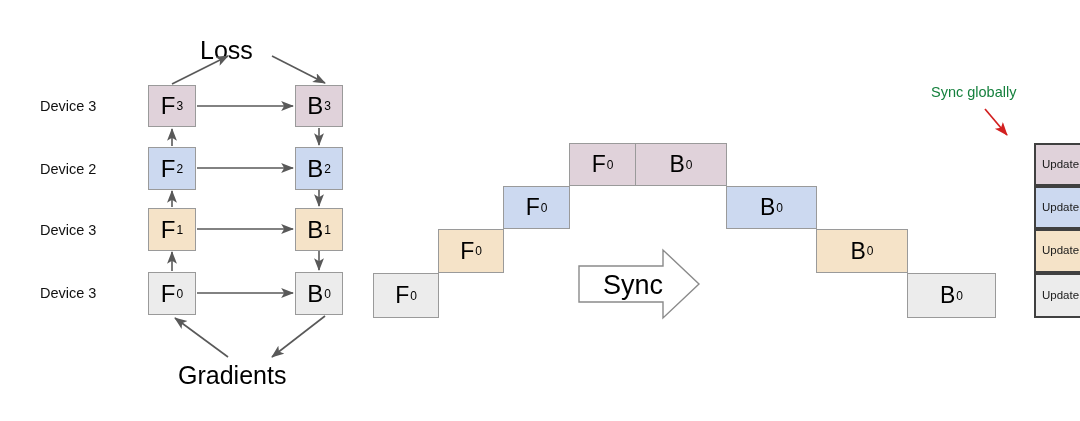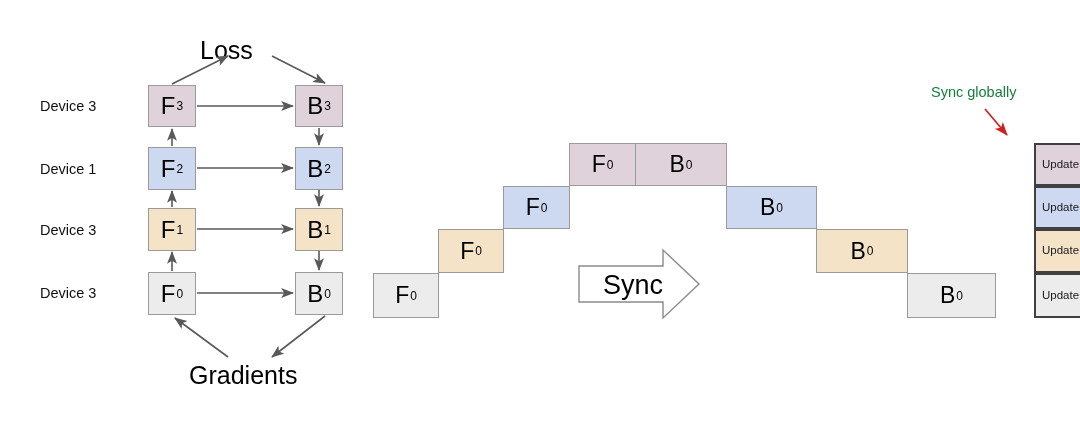--- a/index.html
+++ b/index.html
@@ -100,24 +100,24 @@
 </style>
 </head>
 <body>
 
 <div class="stage">
 
   <div class="abs" style="left:0; top:0; width:370px; height:390px;text-decoration:underline;">
 
     <div class="abs big-label" style="left:200px; top:38px;">Loss</div>
 
-    <div class="abs big-label" style="left:189px; top:363px;">Gradients</div>
+    <div class="abs big-label" style="left:178px; top:363px;">Gradients</div>
 
     <div class="abs dev-label" style="left:40px; top:99px; width:100px;">Device 3</div>
-    <div class="abs dev-label" style="left:40px; top:162px; width:100px;">Device 1</div>
+    <div class="abs dev-label" style="left:40px; top:162px; width:100px;">Device 2</div>
     <div class="abs dev-label" style="left:40px; top:223px; width:100px;">Device 3</div>
     <div class="abs dev-label" style="left:40px; top:286px; width:100px;">Device 3</div>
 
     <svg class="abs" width="370" height="421" style="left:0; top:0;">
       <defs>
         <marker id="ah" markerWidth="9" markerHeight="9" refX="7.4" refY="3.1" orient="auto" markerUnits="strokeWidth">
           <path d="M0,0 L8,3.1 L0,6.2 L1.9,3.1 z" fill="#595959"></path>
         </marker>
       </defs>
       <g stroke="#595959" stroke-width="1.6" fill="none" marker-end="url(#ah)">

